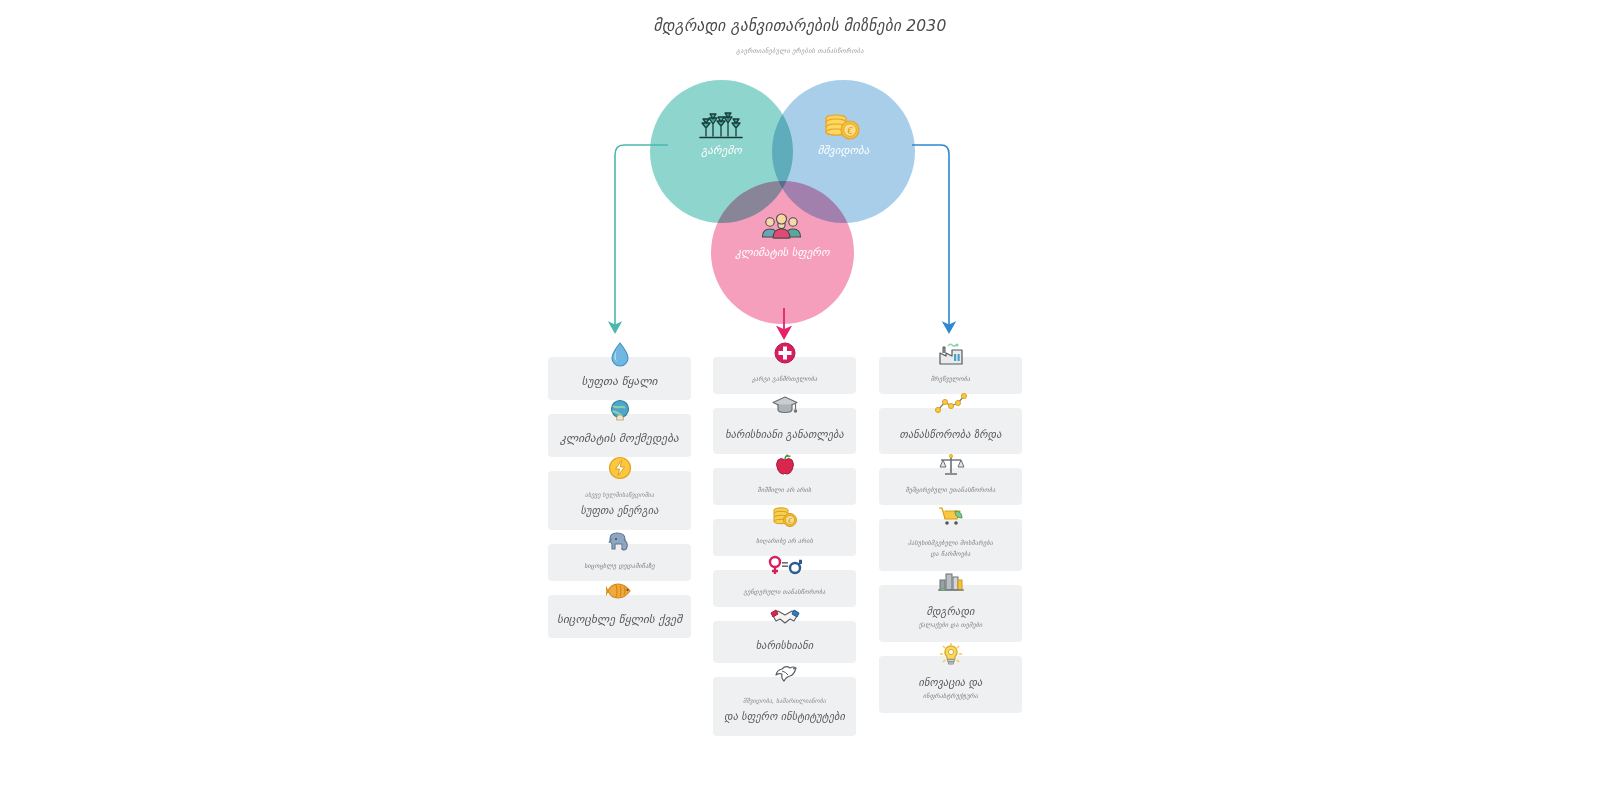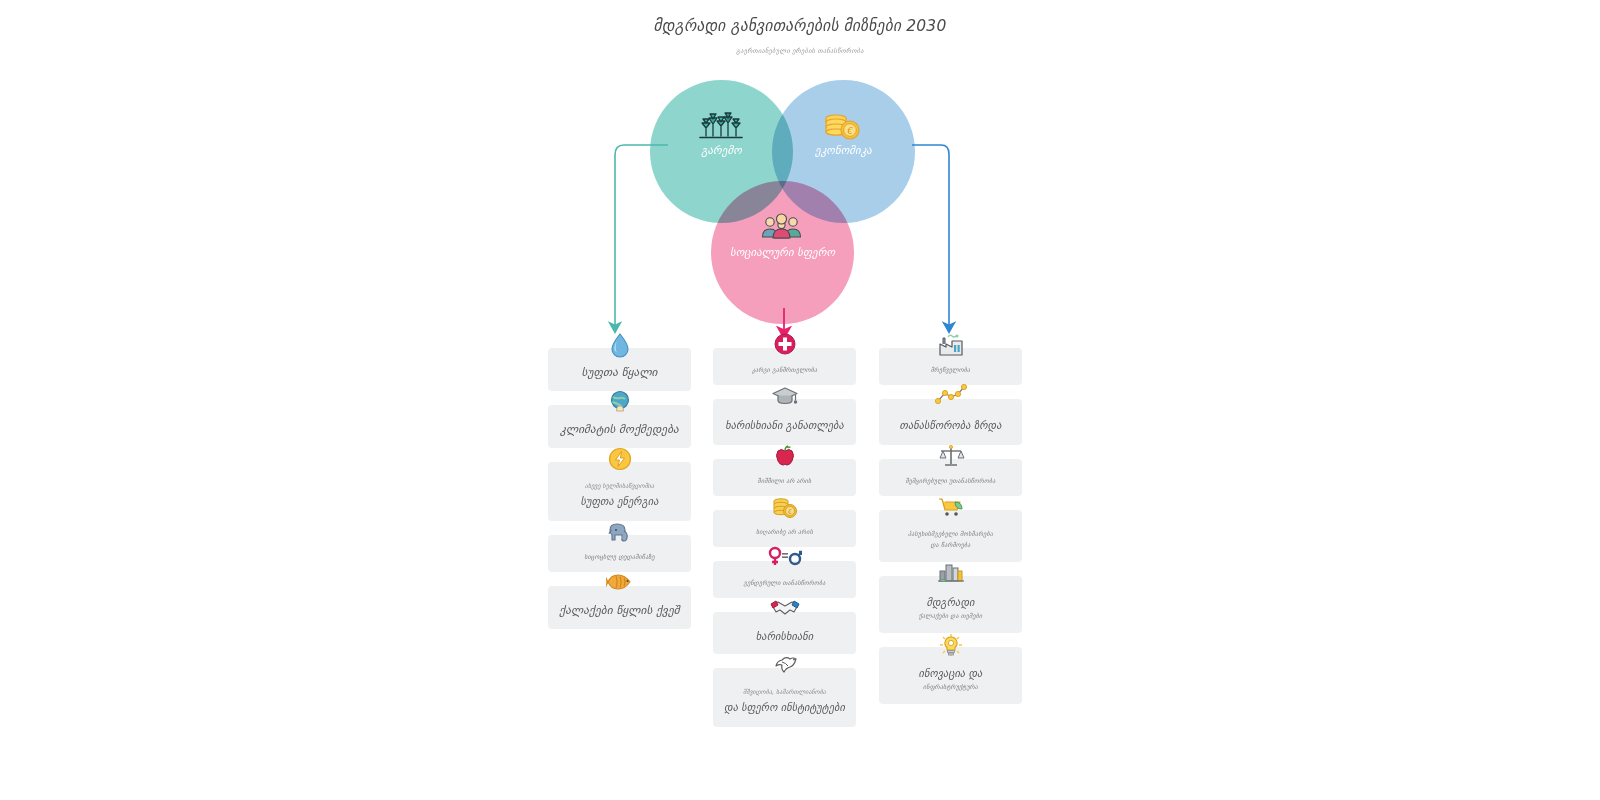--- a/index.html
+++ b/index.html
@@ -112,21 +112,21 @@
   
   .columns {
     position: absolute;
     left: 548px;
     top: 340px;
     width: 475px;
     height: 440px;
   }
   .col {
     position: absolute;
-    top: 8px;
+    top: 17px;
     width: 143px;
   }
   .col-1 { left: 0px; }
   .col-2 { left: 165px; }
   .col-3 { left: 331px; }
 
   .card {
     position: relative;
     background: #eff0f1;
     border-radius: 4px;
@@ -224,22 +224,22 @@
           <path d="M26.5 26 q0 -8 7.5 -8 q7.5 0 7.5 8 Z" fill="#5aa89b"></path>
           <circle cx="22.5" cy="14" r="3.6" fill="#f6d7b0"></circle>
           <path d="M15.5 27 q0 -7 7 -7 q7 0 7 7 Z" fill="#efefef"></path>
           <circle cx="22.5" cy="8" r="5" fill="#f7d79f"></circle>
           <path d="M14 27 q0 -9 8.5 -9 q8.5 0 8.5 9 Z" fill="#e04a74"></path>
         </g>
       </svg>
     </div>
 
     <div class="circle-label lbl-env">გარემო</div>
-    <div class="circle-label lbl-eco">ეკონომიკა</div>
-    <div class="circle-label lbl-soc">სოციალური სფერო</div>
+    <div class="circle-label lbl-eco">მშვიდობა</div>
+    <div class="circle-label lbl-soc">კლიმატის სფერო</div>
   </div>
 
   <svg class="arrows" viewBox="0 0 1600 800">
     <defs>
       <marker id="ah-teal" markerWidth="9" markerHeight="9" refX="3" refY="4.5" orient="auto">
         <path d="M0,0 L8,4.5 L0,9 L2,4.5 Z" fill="#4cb8ad"></path>
       </marker>
       <marker id="ah-blue" markerWidth="9" markerHeight="9" refX="3" refY="4.5" orient="auto">
         <path d="M0,0 L8,4.5 L0,9 L2,4.5 Z" fill="#2f86d1"></path>
       </marker>
@@ -302,21 +302,21 @@
 
       <div class="card">
         <div class="card-icon">
           <svg width="28" height="22" viewBox="0 0 28 22">
               <path d="M24 11 q-5 -7 -12 -7 q-7 0 -10 7 q3 7 10 7 q7 0 12 -7 Z" fill="#f2a93b" stroke="#d3871c" stroke-width="1.1"></path>
               <path d="M2 11 L-1 5 L-1 17 Z" fill="#f2a93b" stroke="#d3871c" stroke-width="1.1"></path>
               <path d="M10 5 q2 6 0 12 M14 5.5 q2 5.5 0 11 M18 7 q2 4 0 8" stroke="#d3871c" stroke-width="1.2" fill="none"></path>
               <circle cx="21.5" cy="10" r="1.1" fill="#4a4a4a"></circle>
             </svg>
         </div>
-        <div class="card-text-lg">ქალაქები წყლის ქვეშ</div>
+        <div class="card-text-lg">სიცოცხლე წყლის ქვეშ</div>
       </div>
     </div>
 
     <div class="col col-2">
 
       <div class="card">
         <div class="card-icon">
           <svg width="22" height="22" viewBox="0 0 22 22">
               <circle cx="11" cy="11" r="10" fill="#d81f5e" stroke="#b51850" stroke-width="1"></circle>
               <path d="M9 4.5 h4 v4.5 h4.5 v4 H13 v4.5 H9 V13 H4.5 V9 H9 Z" fill="#ffffff"></path>

